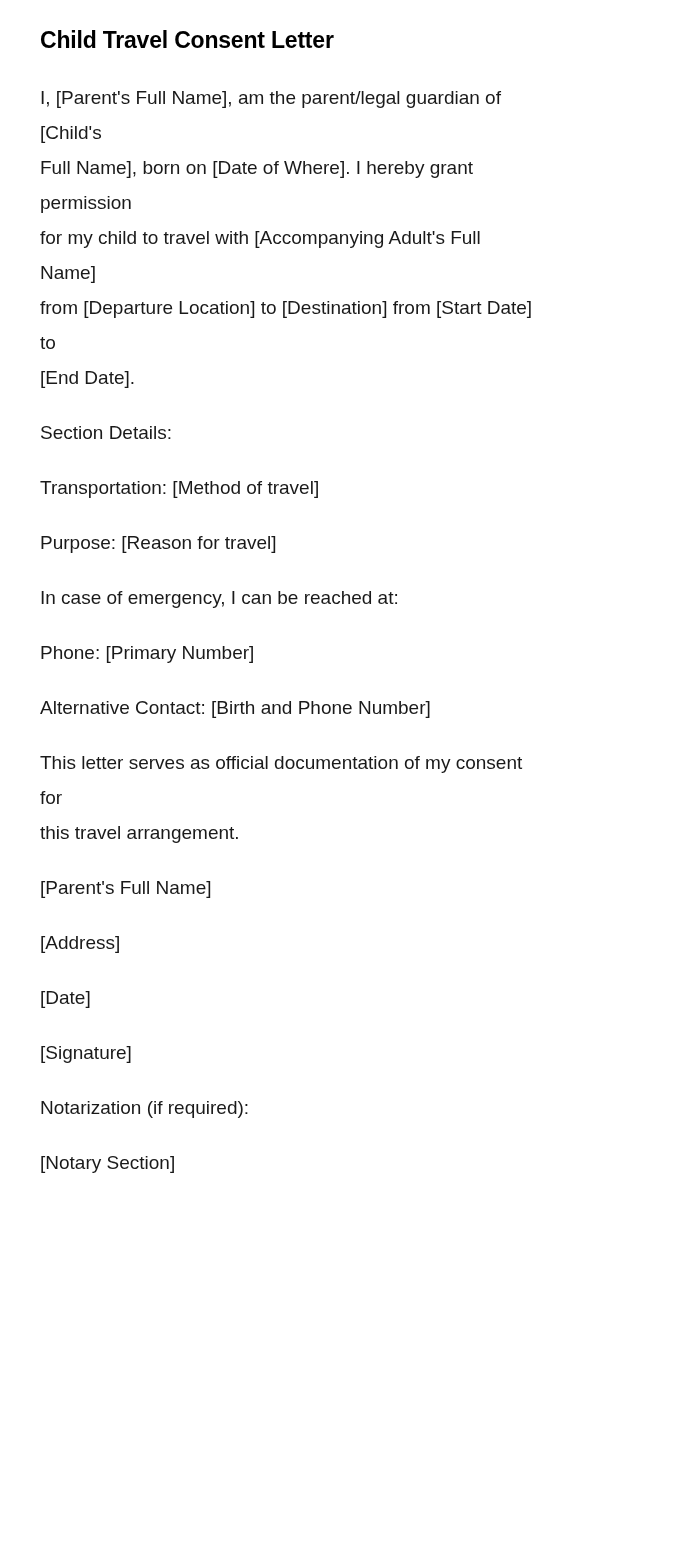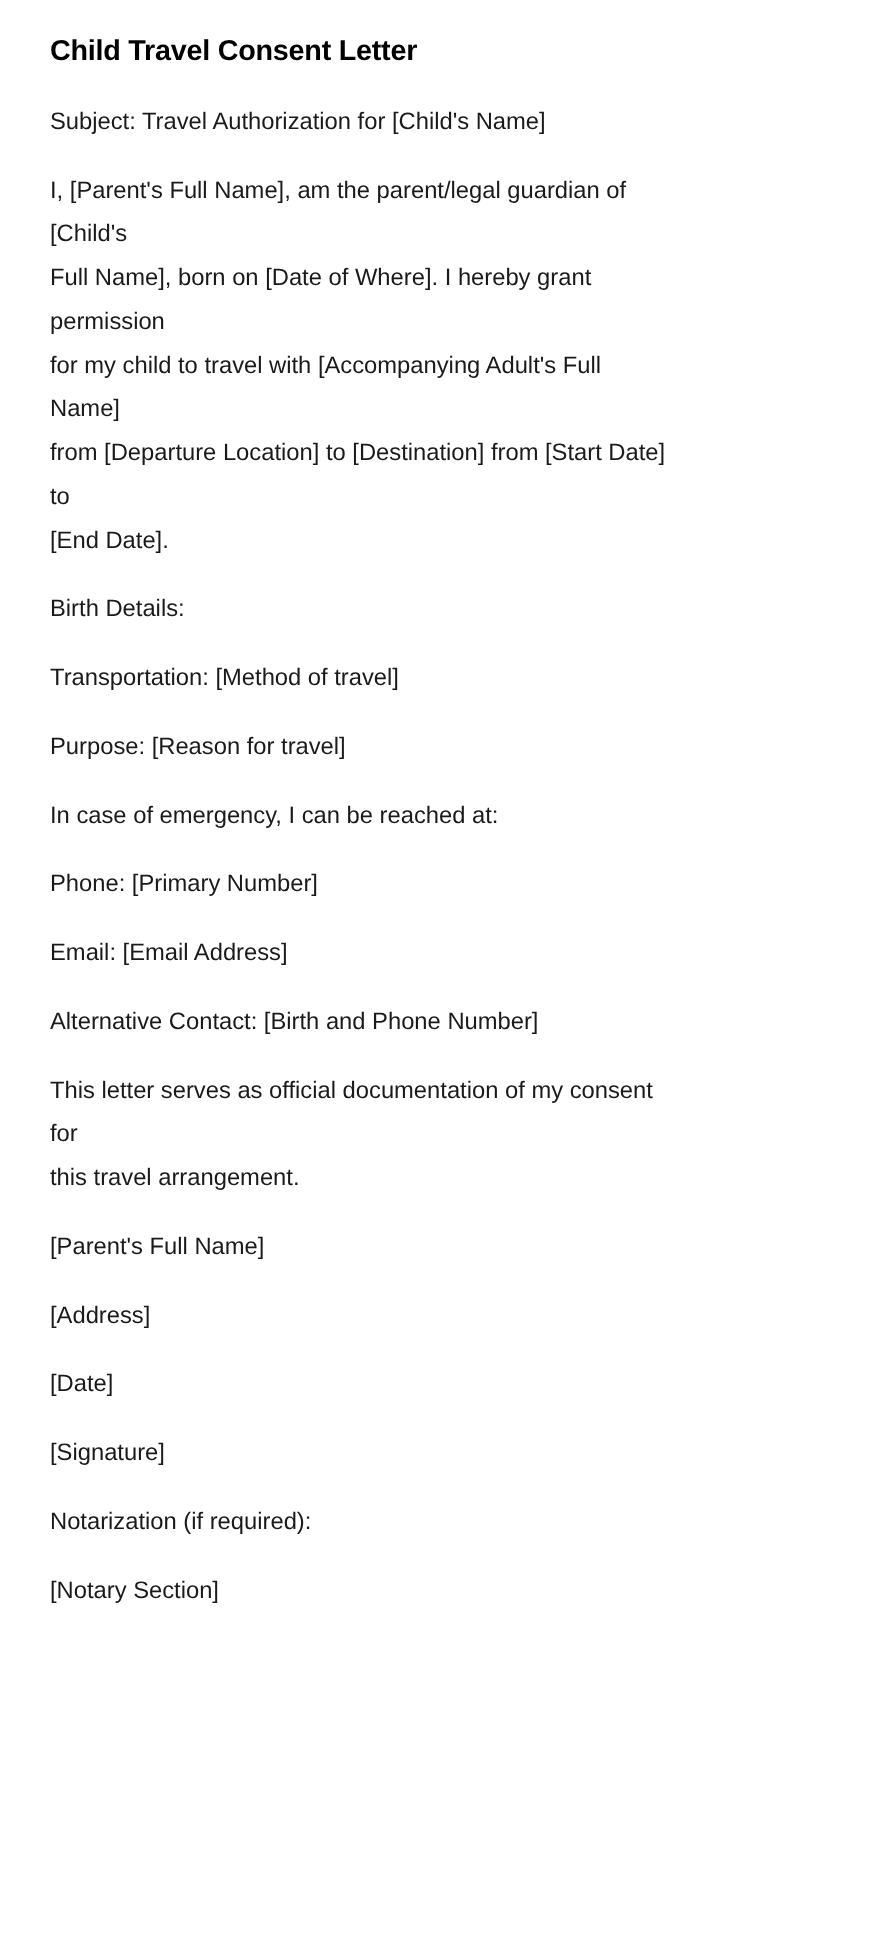--- a/index.html
+++ b/index.html
@@ -33,32 +33,30 @@
     margin: 0 0 20px 0;
     white-space: pre-line; 
   }
 </style>
 </head>
 <body>
 
 <div class="page">
   <h1 class="doc-title">Child Travel Consent Letter</h1>
 
-  <p class="para">Subject: Travel Authorization for [Child's Name]</p>
   <p class="para">I, [Parent's Full Name], am the parent/legal guardian of [Child's
 Full Name], born on [Date of Where]. I hereby grant permission
 for my child to travel with [Accompanying Adult's Full Name]
 from [Departure Location] to [Destination] from [Start Date] to
 [End Date].</p>
-  <p class="para">Birth Details:</p>
+  <p class="para">Section Details:</p>
   <p class="para">Transportation: [Method of travel]</p>
   <p class="para">Purpose: [Reason for travel]</p>
   <p class="para">In case of emergency, I can be reached at:</p>
   <p class="para">Phone: [Primary Number]</p>
-  <p class="para">Email: [Email Address]</p>
   <p class="para">Alternative Contact: [Birth and Phone Number]</p>
   <p class="para">This letter serves as official documentation of my consent for
 this travel arrangement.</p>
   <p class="para">[Parent's Full Name]</p>
   <p class="para">[Address]</p>
   <p class="para">[Date]</p>
   <p class="para">[Signature]</p>
   <p class="para">Notarization (if required):</p>
   <p class="para">[Notary Section]</p>
 </div>

